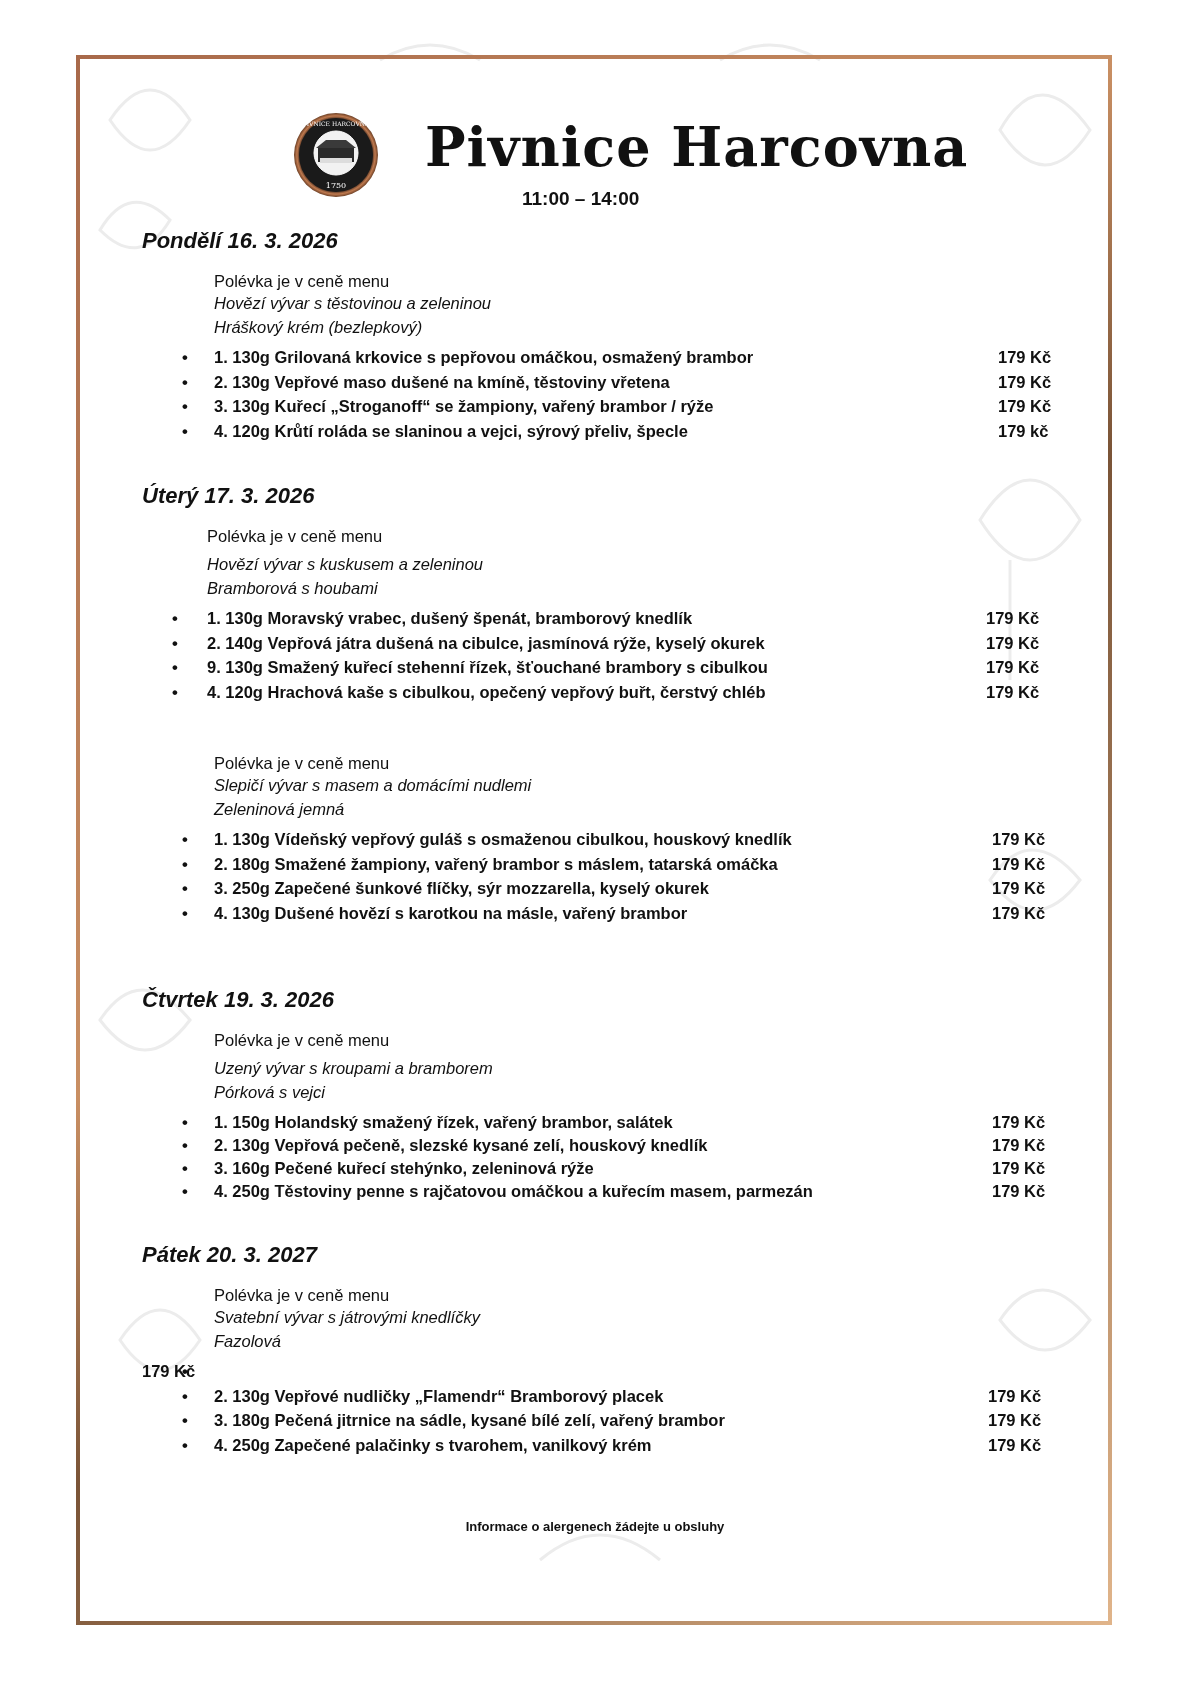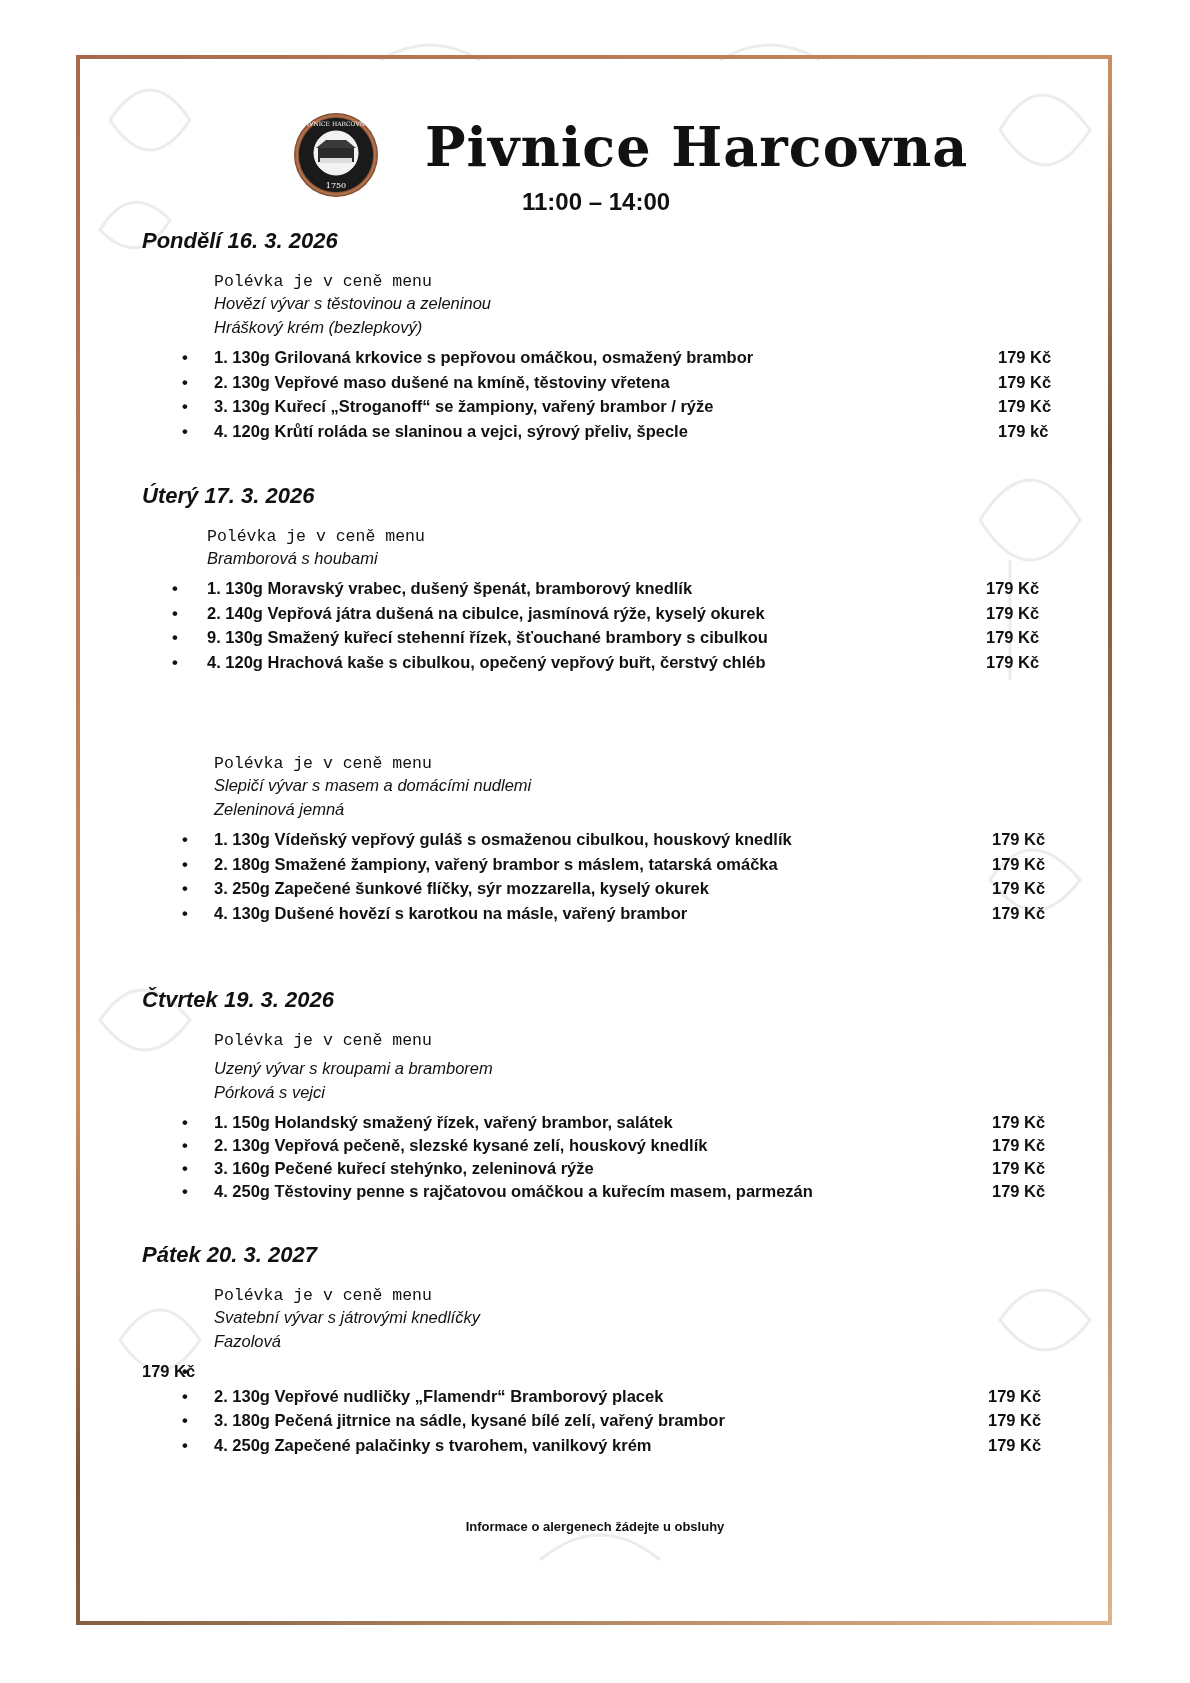--- a/index.html
+++ b/index.html
@@ -16,26 +16,26 @@
       border-image: linear-gradient(135deg, #a8694a 0%, #c98f63 40%, #7a5437 55%, #e0b48a 100%) 1;
     }
     .logo { position: absolute; left: 293px; top: 112px; width: 86px; height: 86px; }
     .title {
       position: absolute; left: 425px; top: 115px;
       font-family: "DejaVu Serif", serif; font-weight: bold;
       font-size: 54px; letter-spacing: 1px; color: #111;
     }
     .hours {
       position: absolute; left: 522px; top: 188px;
-      font-size: 24px; font-weight: bold;
+      font-size: 19px; font-weight: bold;
     }
     .day { position: absolute; left: 142px; width: 920px; }
     .day-title { font-size: 22px; font-weight: bold; margin: 0; height: 30px; font-style: italic; }
     .soup-block { margin-left: 72px; font-size: 16.5px; }
-    .soup-head { margin-top: 14px; height: 22px; font-family: Liberation Mono, monospace; }
+    .soup-head { margin-top: 14px; height: 22px; }
     .soup { font-style: italic; height: 24px; }
     .meals { list-style: none; margin: 6px 0 0 0; padding: 0; }
     .meal {
       position: relative; height: 24.5px; font-size: 16.5px; font-weight: bold;
       display: flex; justify-content: space-between;
     }
     .meal .bullet { position: absolute; left: 40px; top: 0; }
     .meal .name { margin-left: 72px; }
     .meal .price { margin-right: 4px; width: 60px; text-align: left; }
     .d1 { top: 228px; }
@@ -127,20 +127,21 @@
         <span class="name">4. 120g Krůtí roláda se slaninou a vejci, sýrový přeliv, špecle</span>
         <span class="price">179 kč</span>
       </li>
   </ul>
 </section>
 
 <section class="day d2">
   <h2 class="day-title">Úterý 17. 3. 2026</h2>
   <div class="soup-block">
     <div class="soup-head">Polévka je v ceně menu</div>
+    <div class="soup" style="margin-top:6px">Hovězí vývar s kuskusem a zeleninou</div>
     <div class="soup">Bramborová s houbami</div>
   </div>
   <ul class="meals">
     <li class="meal">
         <span class="bullet">•</span>
         <span class="name">1. 130g Moravský vrabec, dušený špenát, bramborový knedlík</span>
         <span class="price">179 Kč</span>
       </li>
     <li class="meal">
         <span class="bullet">•</span>

